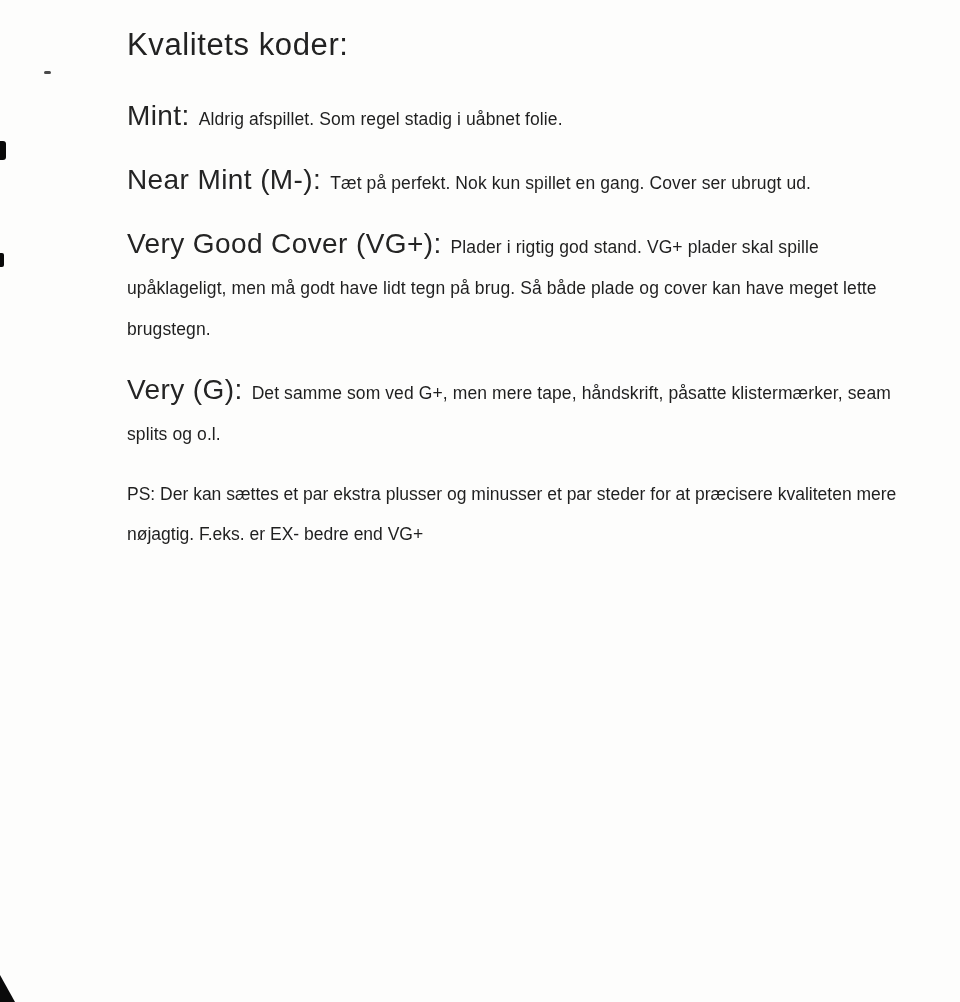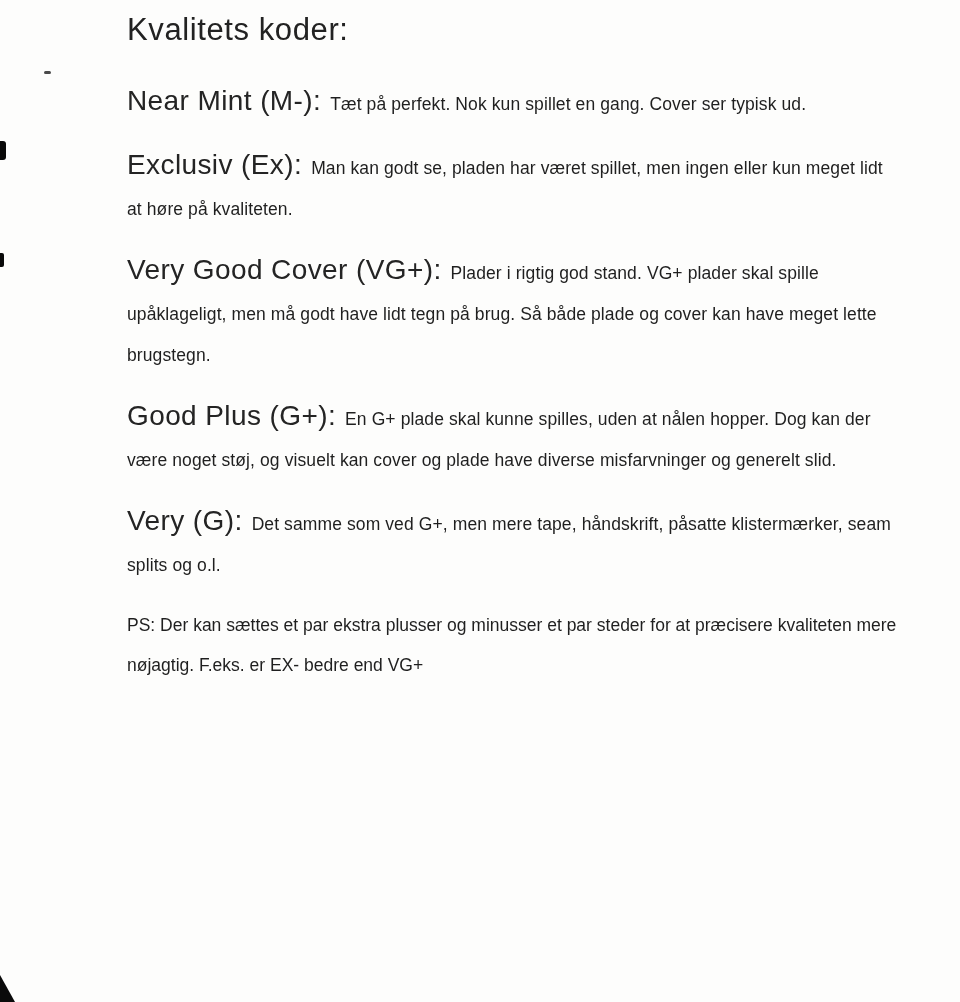--- a/index.html
+++ b/index.html
@@ -19,21 +19,21 @@
     position: absolute;
     left: 127px;
     top: 10px;
     width: 775px;
   }
   h1.doc-title {
     font-size: 31px;
     font-weight: 400;
     letter-spacing: 0.6px;
     color: #222;
-    margin: 0 0 30px 0;
+    margin: 15px 0 30px 0;
     line-height: 40px;
   }
   p.entry {
     margin: 0 0 19px 0;
     line-height: 41px;
     letter-spacing: 0.1px;
   }
   p.entry .term {
     font-size: 28px;
     color: #242424;
@@ -66,37 +66,34 @@
     border-top: 27px solid transparent;
   }
 </style>
 </head>
 <body>
 
 <div class="page">
 
   <h1 class="doc-title">Kvalitets koder:</h1>
 
-
   <p class="entry">
-    <span class="term">Near Mint (M-):</span><span class="desc">Tæt på perfekt. Nok kun spillet en gang. Cover ser typisk ud.</span>
+    <span class="term">Mint:</span><span class="desc">Aldrig afspillet. Som regel stadig i uåbnet folie.</span>
   </p>
 
   <p class="entry">
-    <span class="term">Exclusiv (Ex):</span><span class="desc">Man kan godt se, pladen har været spillet, men ingen eller kun meget lidt at høre på kvaliteten.</span>
+    <span class="term">Near Mint (M-):</span><span class="desc">Tæt på perfekt. Nok kun spillet en gang. Cover ser ubrugt ud.</span>
   </p>
+
 
   <p class="entry">
     <span class="term">Very Good Cover (VG+):</span><span class="desc">Plader i rigtig god stand. VG+ plader skal spille upåklageligt, men må godt have lidt tegn på brug. Så både plade og cover kan have meget lette brugstegn.</span>
   </p>
 
 
-  <p class="entry">
-    <span class="term">Good Plus (G+):</span><span class="desc">En G+ plade skal kunne spilles, uden at nålen hopper. Dog kan der være noget støj, og visuelt kan cover og plade have diverse misfarvninger og generelt slid.</span>
-  </p>
 
   <p class="entry">
     <span class="term">Very (G):</span><span class="desc">Det samme som ved G+, men mere tape, håndskrift, påsatte klistermærker, seam splits og o.l.</span>
   </p>
 
 
 
   <p class="footnote">PS: Der kan sættes et par ekstra plusser og minusser et par steder for at præcisere kvaliteten mere nøjagtig. F.eks. er EX- bedre end VG+</p>
 
 </div>

